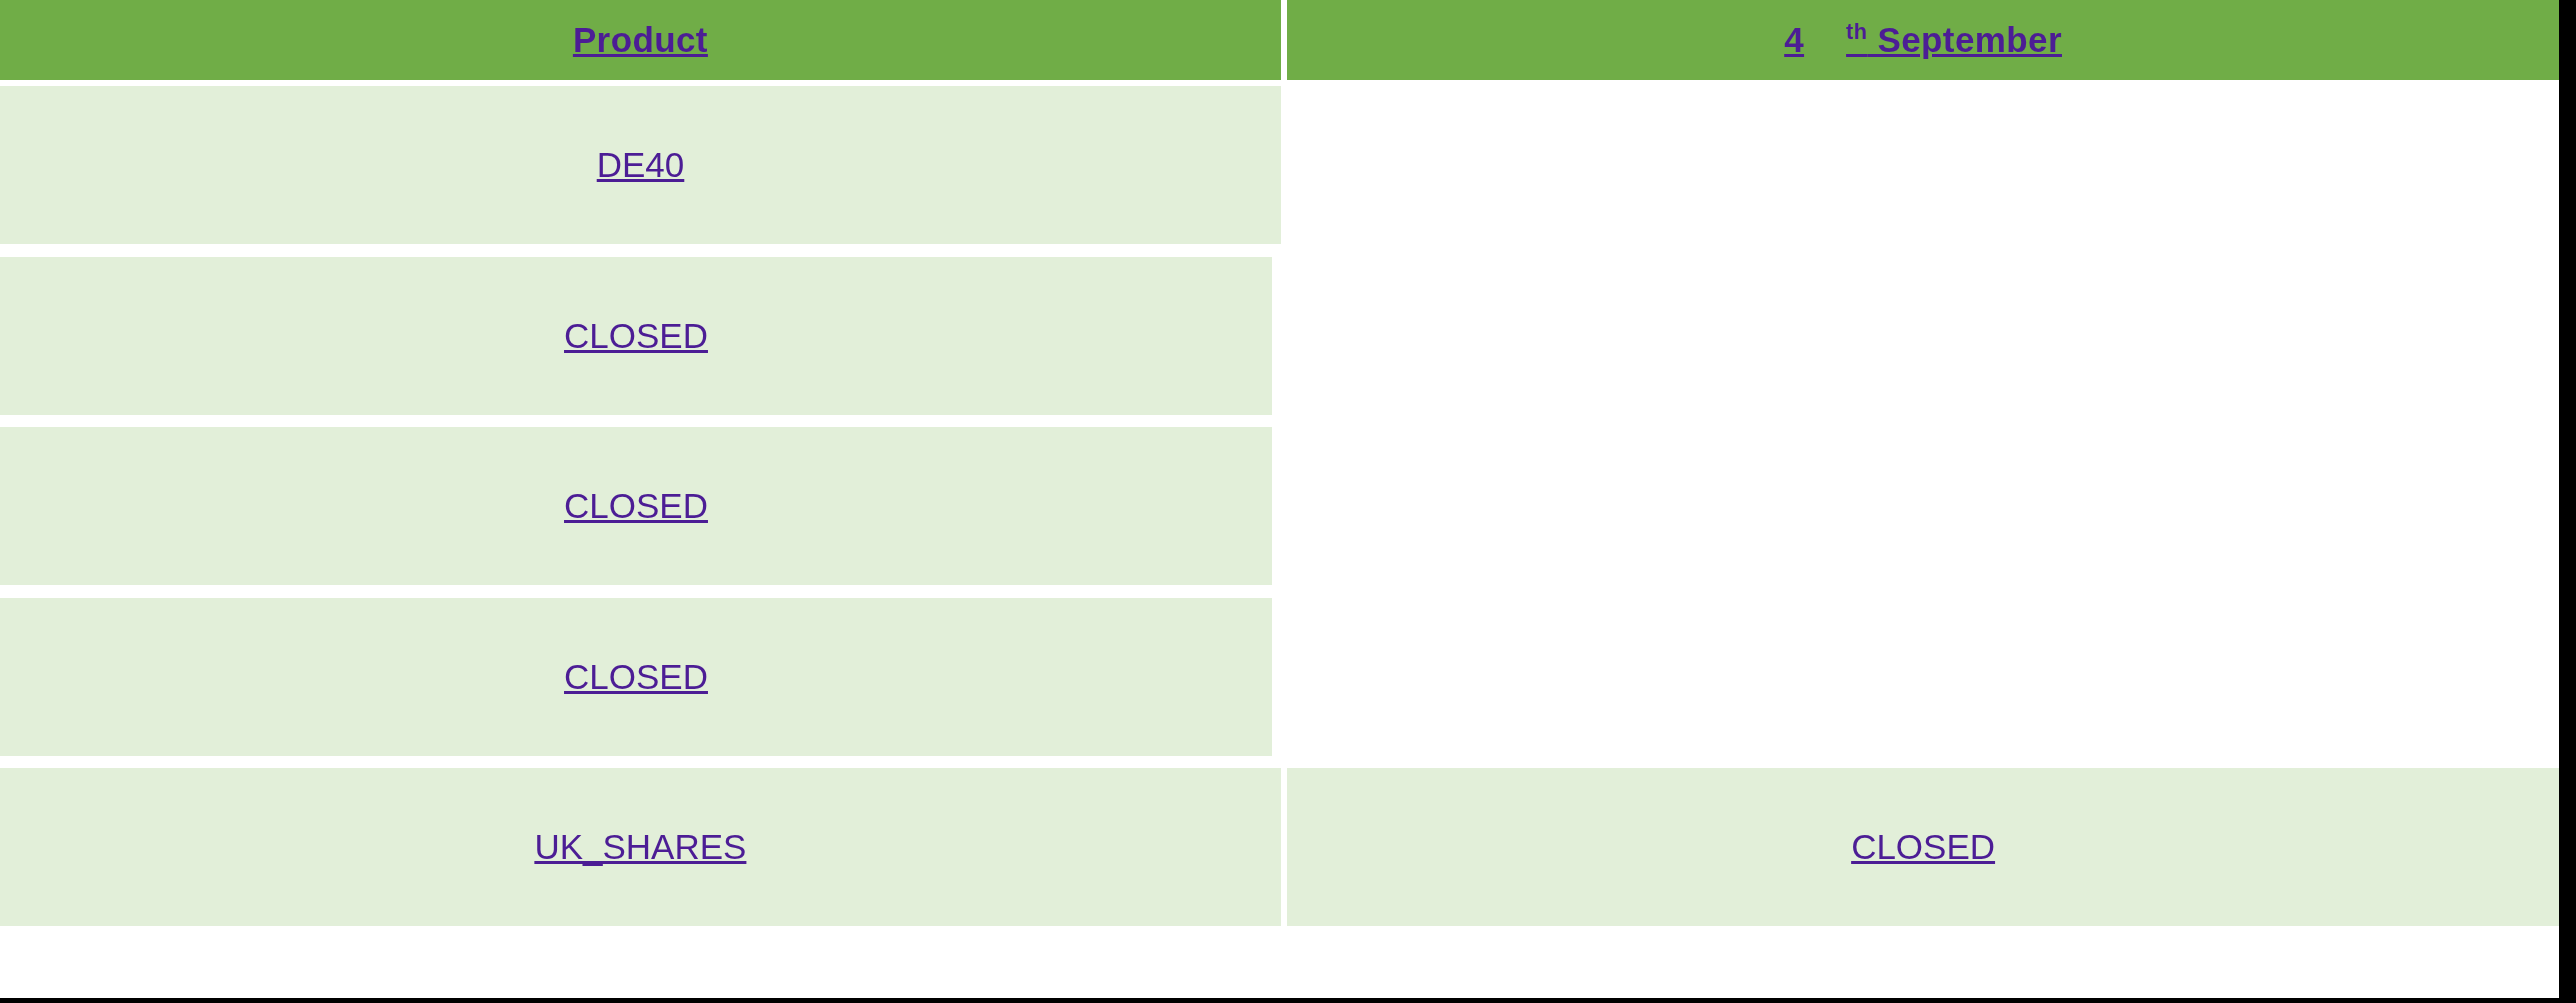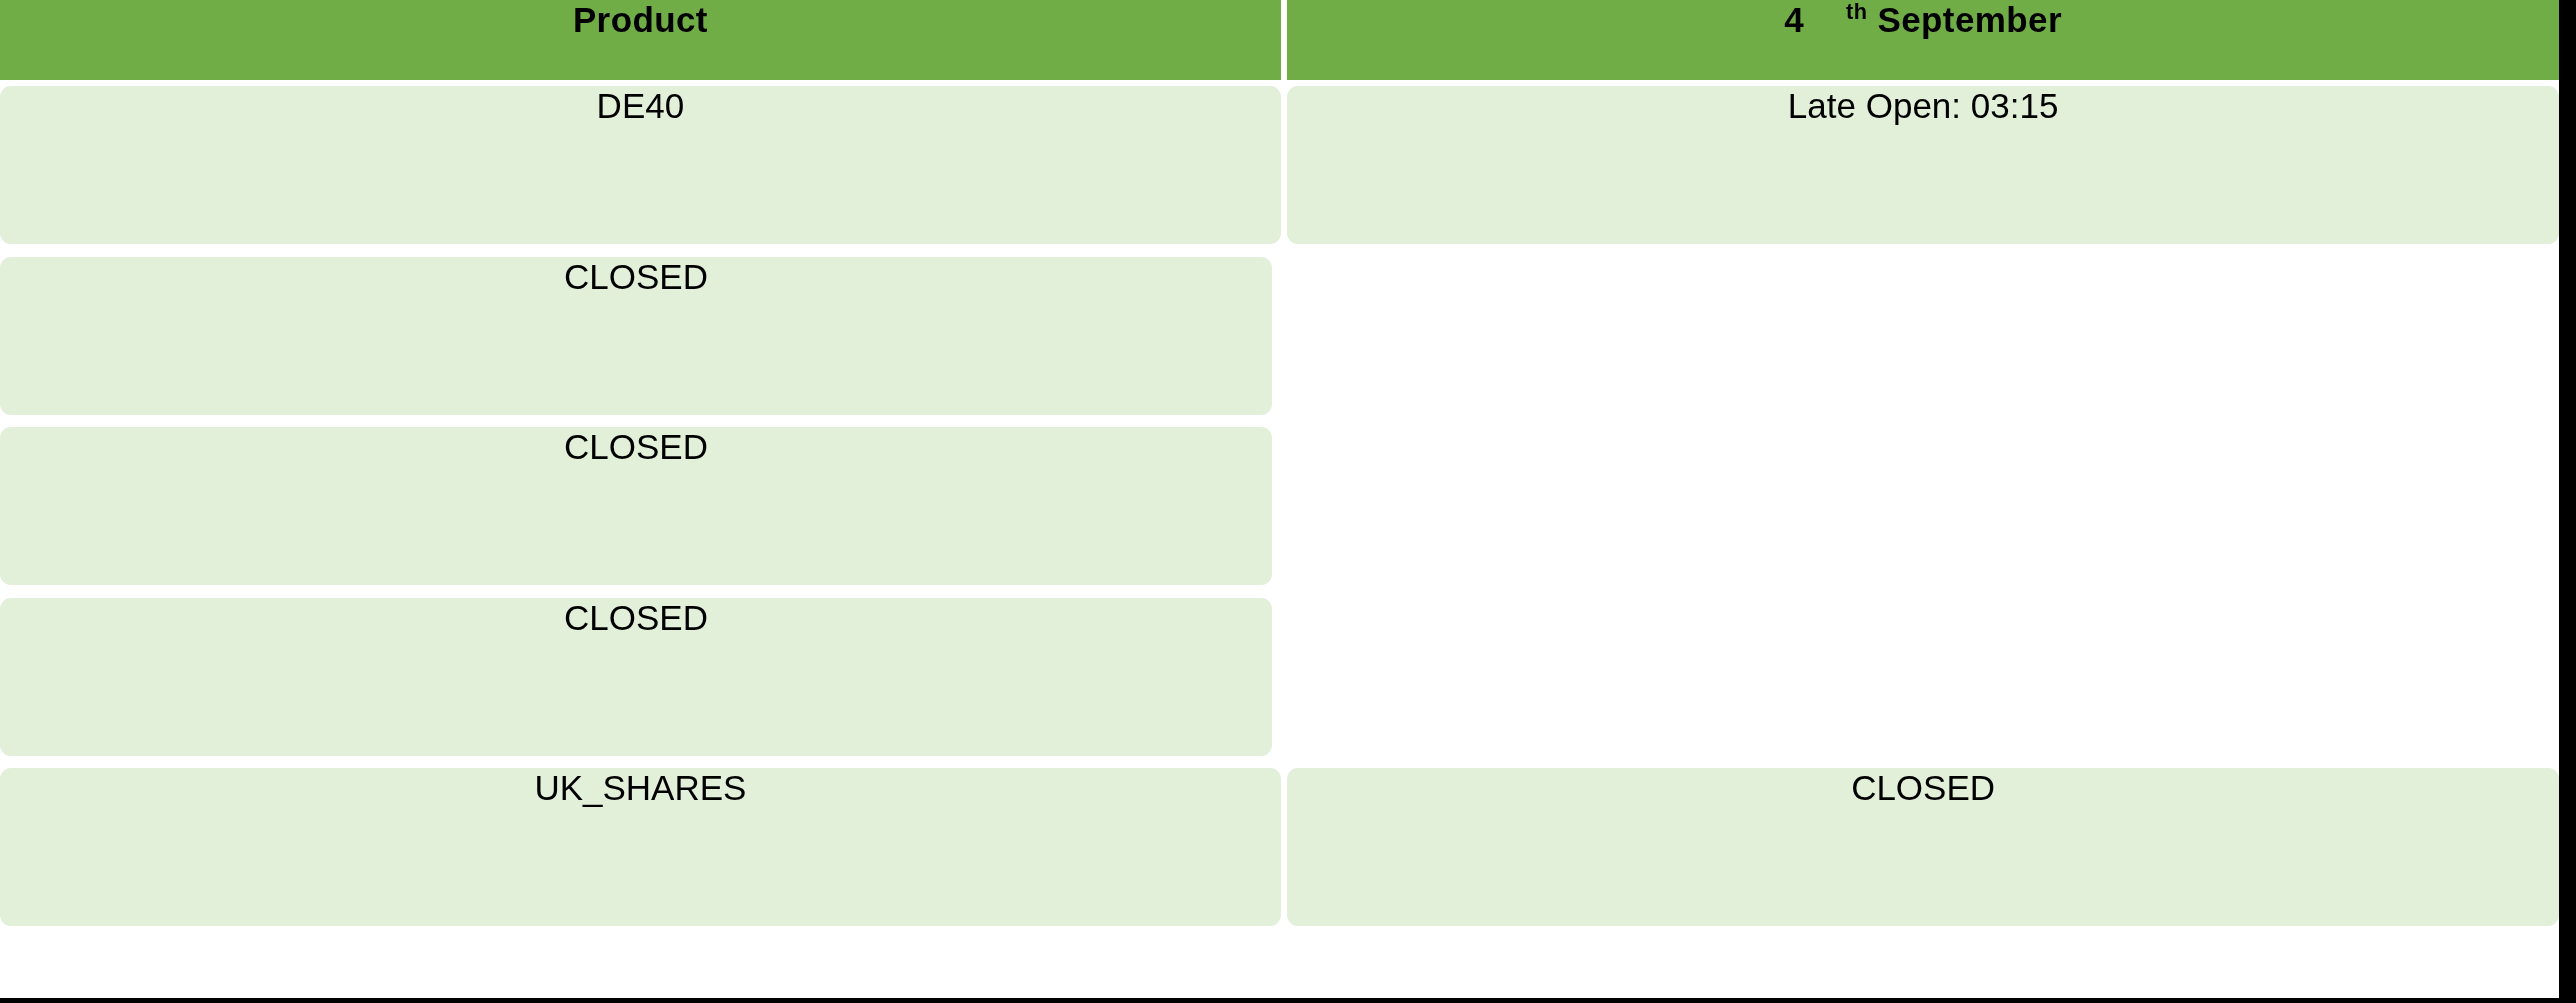--- a/index.html
+++ b/index.html
@@ -33,25 +33,27 @@
   .row.header-row {
     height: 80px;
   }
 
   .row.body-row {
     height: 164px;
   }
 
   .cell {
     display: flex;
+    align-items: center;
     justify-content: center;
     box-sizing: border-box;
     text-align: center;
-    color: #000000;
+    color: #4c1d95;
     overflow: hidden;
+    text-decoration: underline;
   }
 
   .cell.col-product {
     width: 1281px;
     margin-right: 6.4px;
   }
 
   .cell.col-date {
     width: 1272px;
   }
@@ -62,21 +64,20 @@
     font-size: 35px;
     letter-spacing: 0.4px;
     height: 80px;
   }
 
   .body-row .cell {
     background: #E2EFD9;
     font-weight: normal;
     font-size: 35px;
     height: 158px;
-    border-radius: 11px;
   }
 
   .row.header-row { margin-bottom: 6.4px; }
   .row.body-row  { margin-bottom: 6.4px; }
 
   .sup {
     font-size: 0.62em;
     vertical-align: super;
     line-height: 0;
     font-weight: bold;
@@ -114,23 +115,20 @@
     </div>
     <div class="cell col-date">
       <span class="date-label"><span>4</span><span class="sup">th</span><span> September</span></span>
     </div>
   </div>
 
   <div class="row body-row">
     <div class="cell col-product">
       <span>DE40</span>
     </div>
-    <div class="cell col-date">
-      <span>Late Open: 03:15</span>
-    </div>
   </div>
 
   <div class="row body-row">
     <div class="cell col-date">
       <span>CLOSED</span>
     </div>
   </div>
 
   <div class="row body-row">
     <div class="cell col-date">

